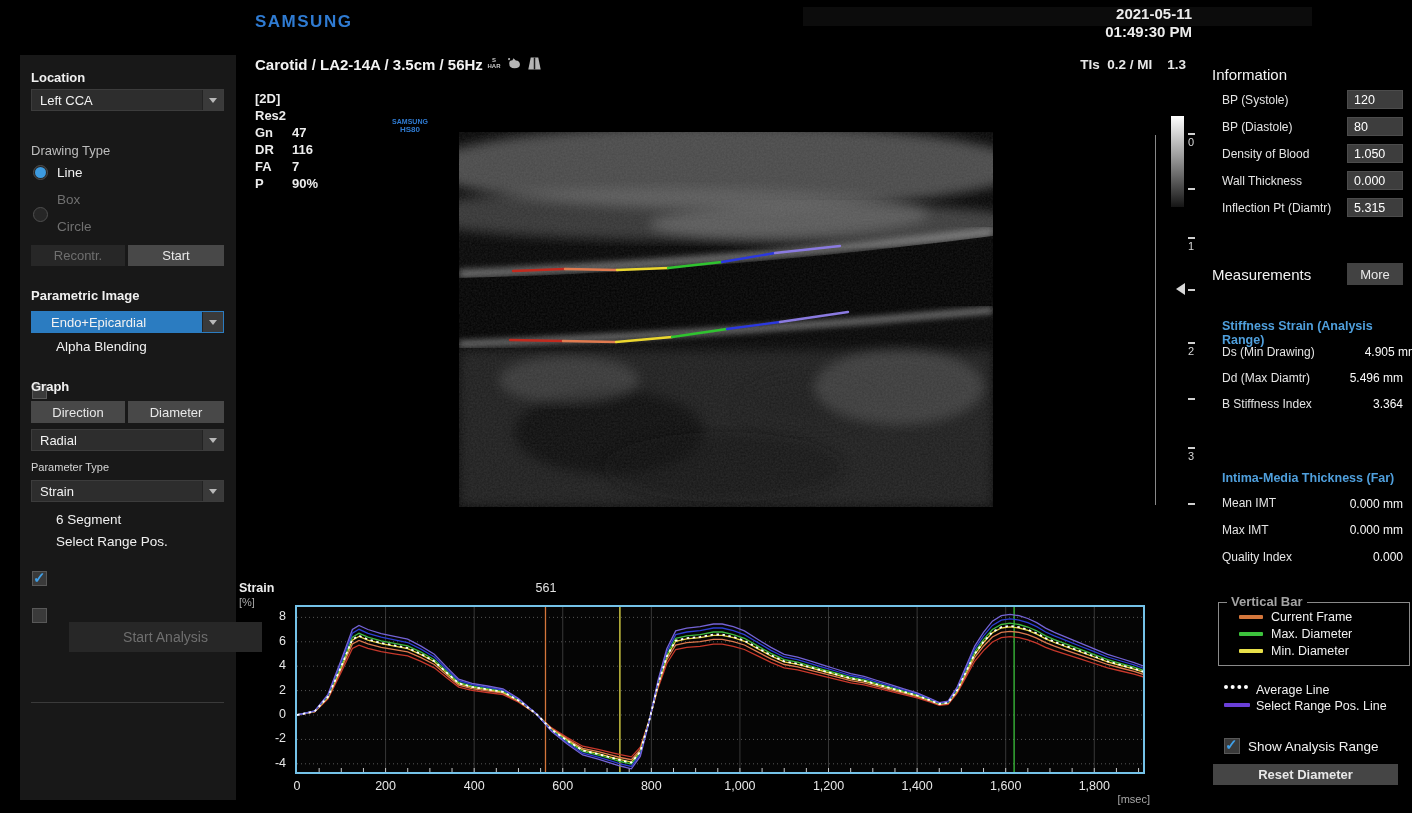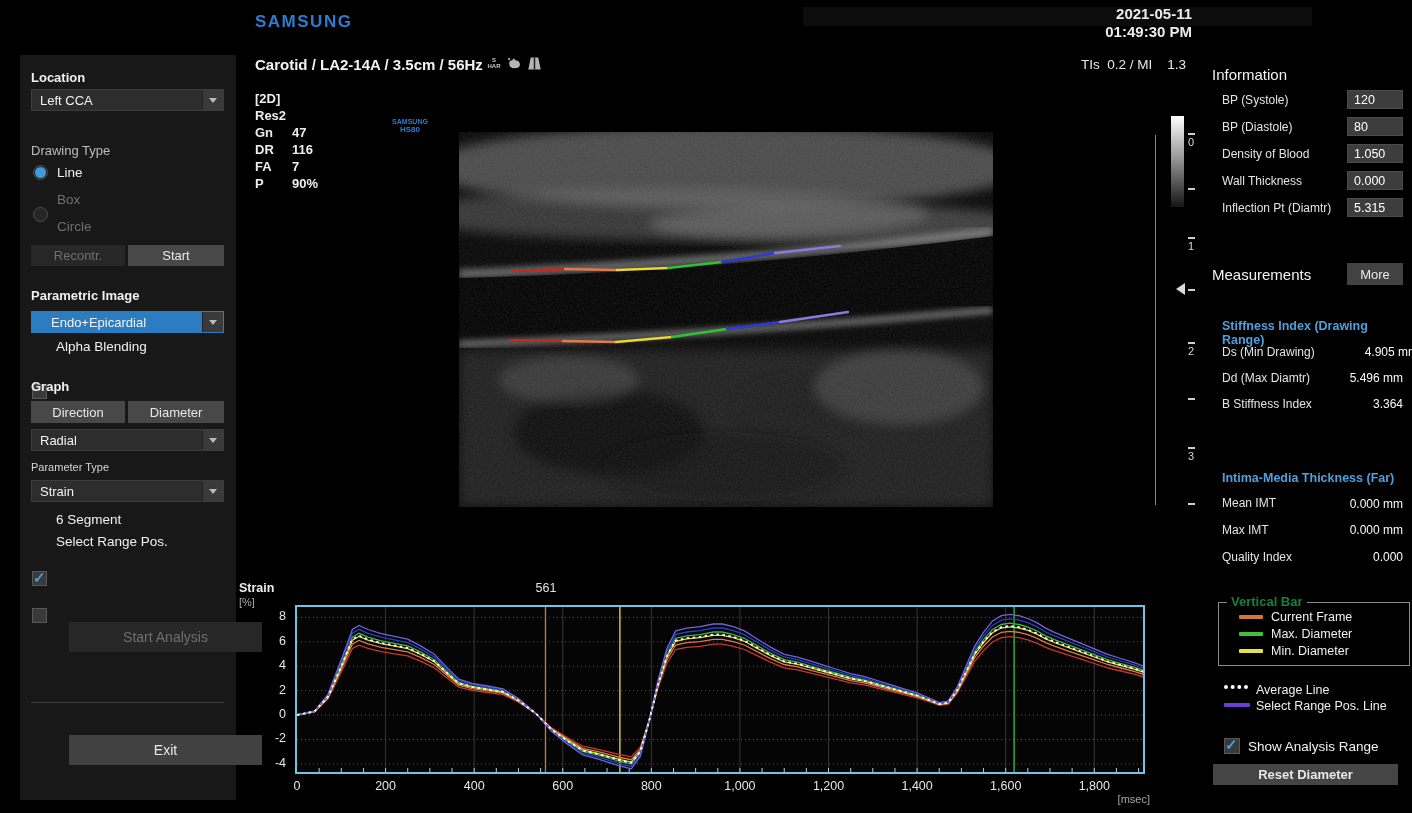--- a/index.html
+++ b/index.html
@@ -27,33 +27,33 @@
   .radio.sel::after{content:"";position:absolute;inset:1px;border-radius:50%;background:#3d9be0;}
   .rlabel{font-size:13.5px;color:#f0f0f0;}
   .rlabel.dis{color:#707070;}
   .cb{width:15px;height:15px;background:#3a3a3a;border:1px solid #585858;box-sizing:border-box;position:relative;}
   .cb.checked::after{content:"\2713";position:absolute;left:0px;top:-3px;font-size:15px;font-weight:700;color:#41a0e8;}
   .cblabel{font-size:13.5px;color:#f0f0f0;}
   
   .brand{font-size:17px;font-weight:700;letter-spacing:1.5px;color:#2f7bd2;}
   .datetime{font-size:15px;font-weight:700;color:#ececec;text-align:right;line-height:18px;}
   .examtitle{font-size:15px;font-weight:700;color:#f2f2f2;}
-  .timi{font-size:13.5px;font-weight:400;color:#e8e8e8;text-align:right;}
+  .timi{font-size:13.5px;font-weight:700;color:#e8e8e8;text-align:right;}
   .imginfo{font-size:13px;color:#ededed;font-weight:700;}
   .watermark{font-weight:700;color:#2f7bd2;text-align:center;line-height:8px;}
   .haricon{font-size:6px;line-height:6px;color:#c9c9c9;text-align:center;font-weight:700;}
   
   .h15{font-size:15px;color:#f2f2f2;font-weight:400;}
   .flabel{font-size:12px;color:#e4e4e4;}
   .inputbox{background:#3d3d3d;border:1px solid #4c4c4c;color:#fff;font-size:12.5px;
       line-height:19px;padding-left:6px;box-sizing:border-box;}
   .bluehead{font-size:12.5px;font-weight:700;color:#4f9fdc;}
   .mval{font-size:12px;color:#fafafa;text-align:right;}
   .fieldset{border:1px solid #8a8a8a;}
-  .legendtitle{font-size:13px;font-weight:700;color:#15803d;background:#000;padding:0 4px;}
+  .legendtitle{font-size:13px;font-weight:700;color:#a3a3a3;background:#000;padding:0 4px;}
   .legrow-label{font-size:12.5px;color:#f0f0f0;}
   .swatch{height:4px;border-radius:1px;}
   .dotswatch{width:24px;height:0;border-top:4px dotted #ffffff;}
   
   .plotborder{border:2px solid #74c2e8;box-sizing:content-box;background:#050505;}
   .xtick{position:absolute;top:779px;width:48px;text-align:center;font-size:12.5px;color:#e6e6e6;}
   .ytick{position:absolute;left:258px;width:28px;text-align:right;font-size:12.5px;color:#e6e6e6;}
   .unit{font-size:11px;color:#a8a8a8;}
   .gtitle{font-size:12.5px;font-weight:700;color:#ececec;}
   .framelabel{font-size:12.5px;color:#e2e2e2;text-align:center;}
@@ -200,40 +200,39 @@
     <span>Strain</span>
     <span class="dd-arrow"></span>
   </div>
   <div class="abs cb checked" style="left:12px;top:456px;"></div>
   <div class="abs cblabel" style="left:36px;top:457px;">6 Segment</div>
   <div class="abs cb" style="left:12px;top:478px;"></div>
   <div class="abs cblabel" style="left:36px;top:479px;">Select Range Pos.</div>
 
   <div class="abs btn big disabled" style="left:11px;top:567px;width:193px;height:30px;">Start Analysis</div>
   <div class="abs" style="left:11px;top:647px;width:193px;height:1px;background:#3a3a3a;"></div>
-  <div class="abs btn big" style="left:11px;top:680px;width:193px;height:30px;background:#414141;">Exit</div>
 </div>
 
 <div class="abs h15" style="left:1212px;top:66px;">Information</div>
 
 <div class="abs flabel" style="left:1222px;top:93px;">BP (Systole)</div>
 <div class="abs inputbox" style="left:1347px;top:90px;width:56px;height:19px;">120</div>
 <div class="abs flabel" style="left:1222px;top:120px;">BP (Diastole)</div>
 <div class="abs inputbox" style="left:1347px;top:117px;width:56px;height:19px;">80</div>
 <div class="abs flabel" style="left:1222px;top:147px;">Density of Blood</div>
 <div class="abs inputbox" style="left:1347px;top:144px;width:56px;height:19px;">1.050</div>
 <div class="abs flabel" style="left:1222px;top:174px;">Wall Thickness</div>
 <div class="abs inputbox" style="left:1347px;top:171px;width:56px;height:19px;">0.000</div>
 <div class="abs flabel" style="left:1222px;top:201px;">Inflection Pt (Diamtr)</div>
 <div class="abs inputbox" style="left:1347px;top:198px;width:56px;height:19px;">5.315</div>
 
 <div class="abs h15" style="left:1212px;top:266px;">Measurements</div>
 <div class="abs btn" style="left:1347px;top:263px;width:56px;height:22px;background:#424242;">More</div>
 
-<div class="abs bluehead" style="left:1222px;top:319px;">Stiffness Index (Drawing Range)</div>
+<div class="abs bluehead" style="left:1222px;top:319px;">Stiffness Strain (Analysis Range)</div>
 <div class="abs flabel" style="left:1222px;top:345px;">Ds (Min Drawing)</div>
 <div class="abs mval" style="left:1300px;top:345px;width:103px;margin-left:15px;">4.905 mm</div>
 <div class="abs flabel" style="left:1222px;top:371px;">Dd (Max Diamtr)</div>
 <div class="abs mval" style="left:1300px;top:371px;width:103px;">5.496 mm</div>
 <div class="abs flabel" style="left:1222px;top:397px;">B Stiffness Index</div>
 <div class="abs mval" style="left:1300px;top:397px;width:103px;">3.364</div>
 
 <div class="abs bluehead" style="left:1222px;top:471px;">Intima-Media Thickness (Far)</div>
 <div class="abs flabel" style="left:1222px;top:496px;">Mean IMT</div>
 <div class="abs mval" style="left:1300px;top:497px;width:103px;">0.000 mm</div>

